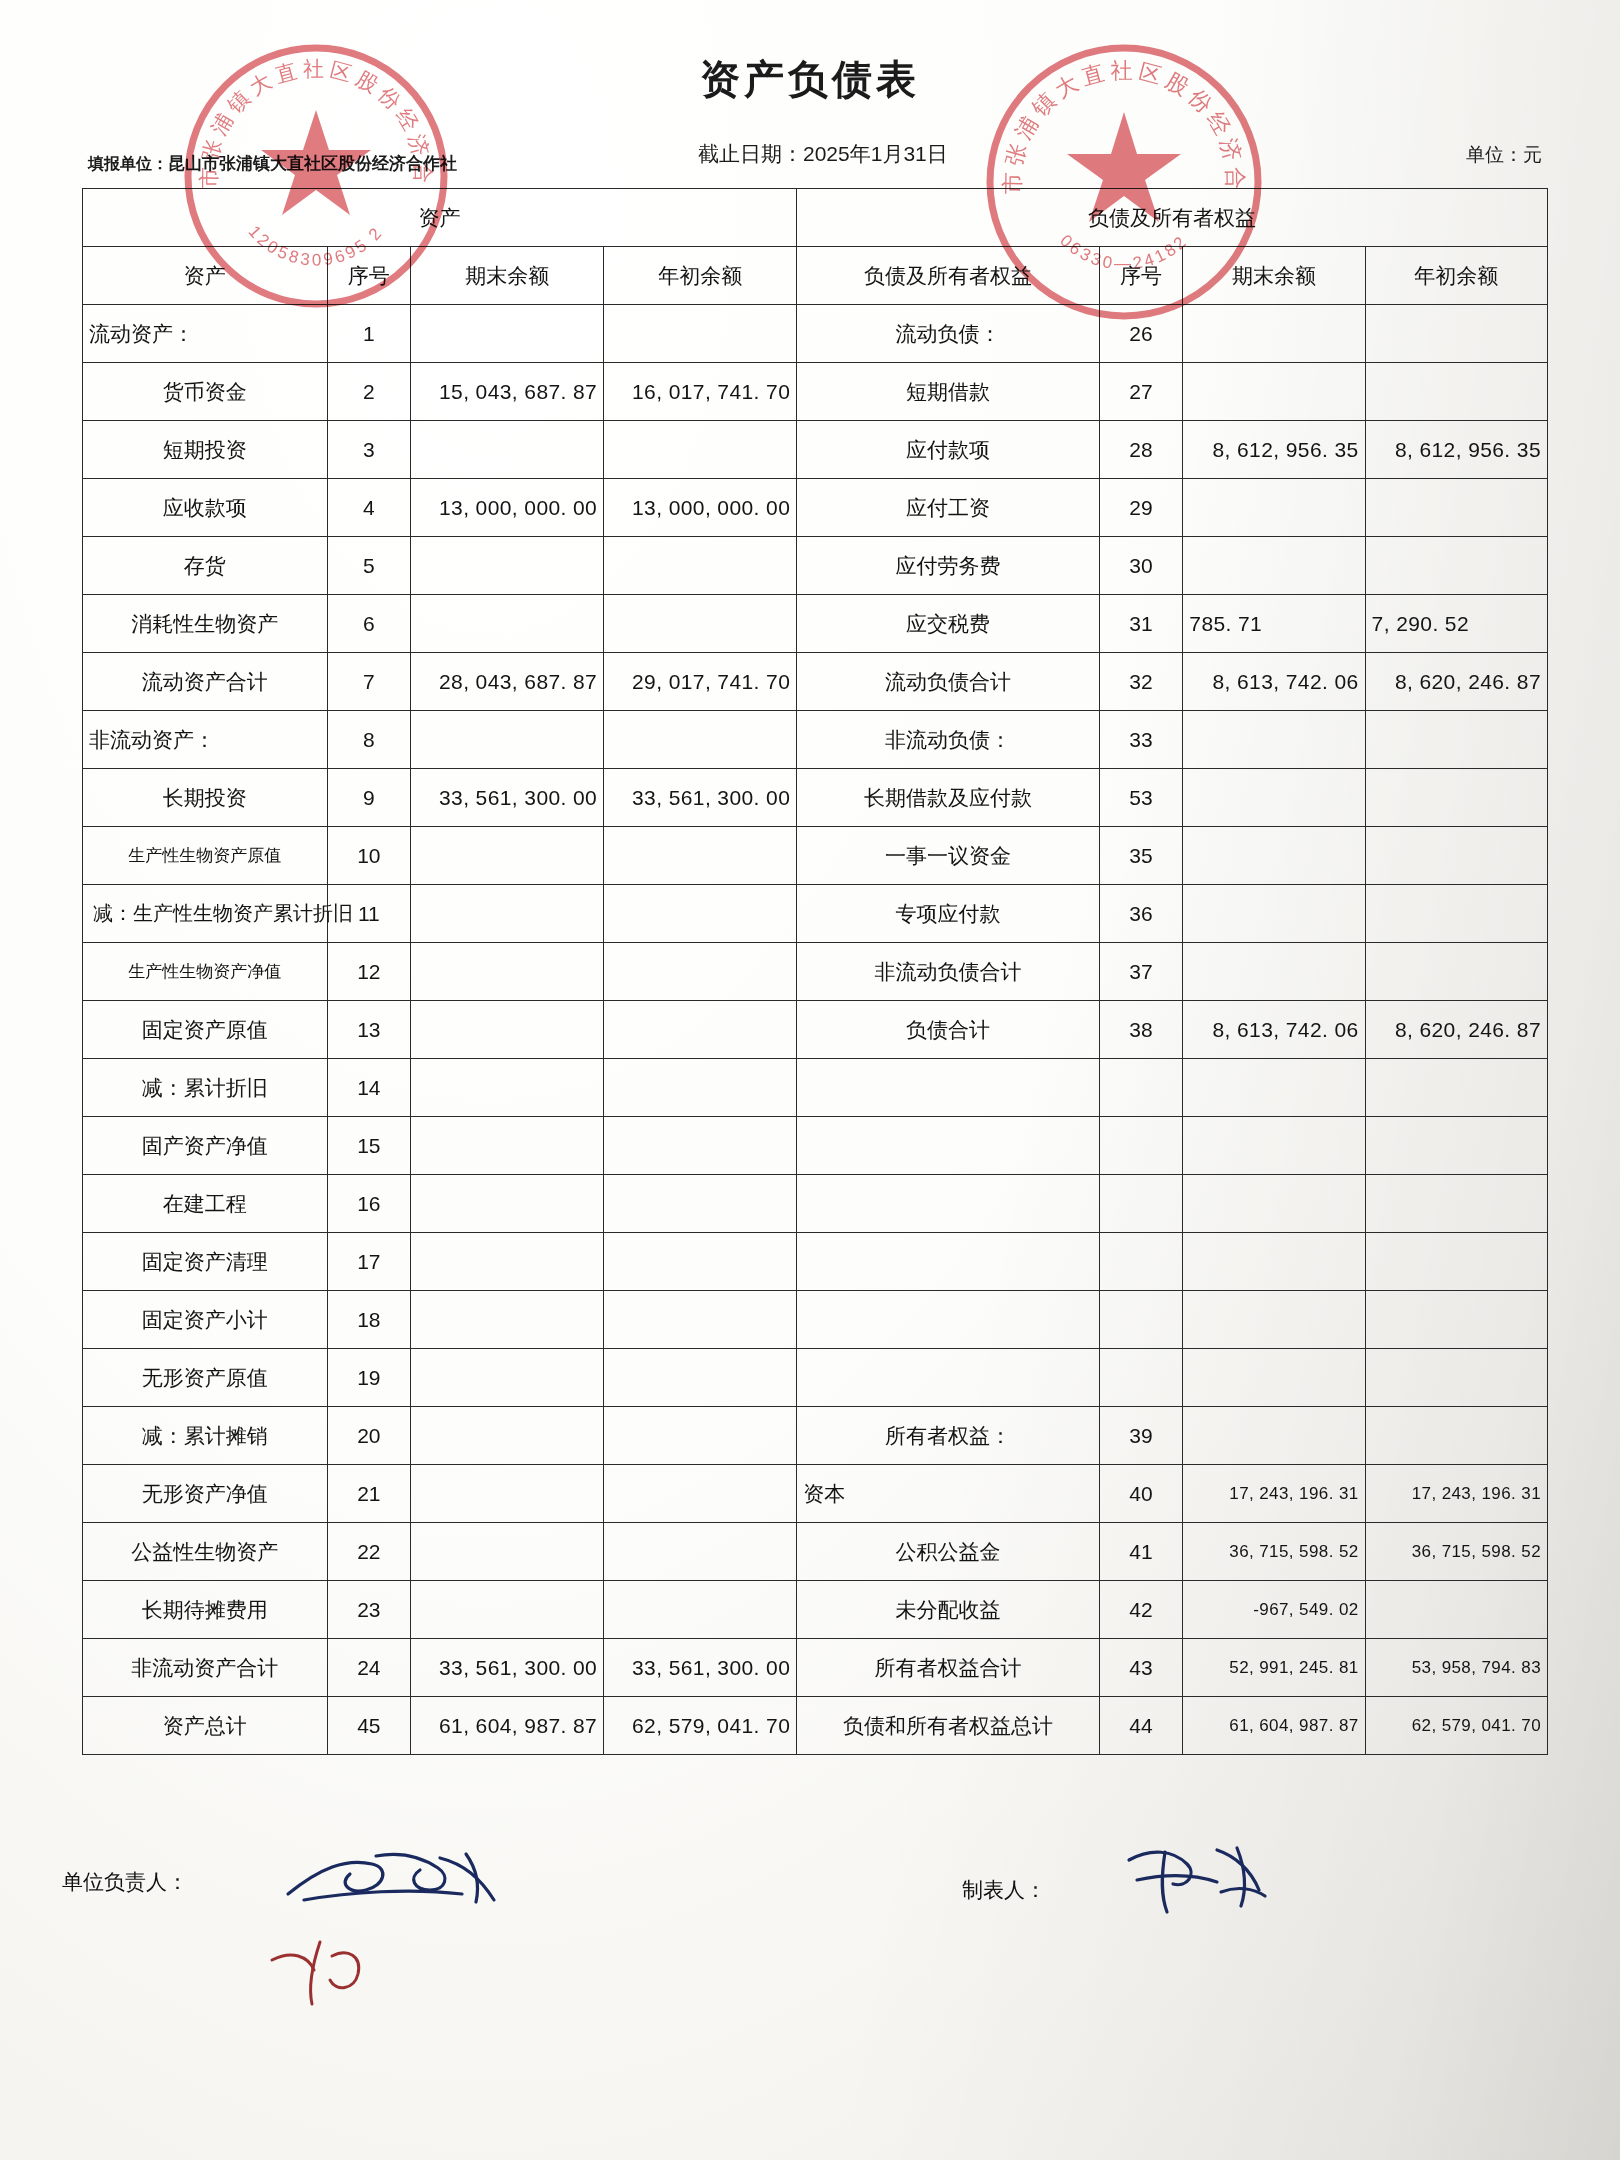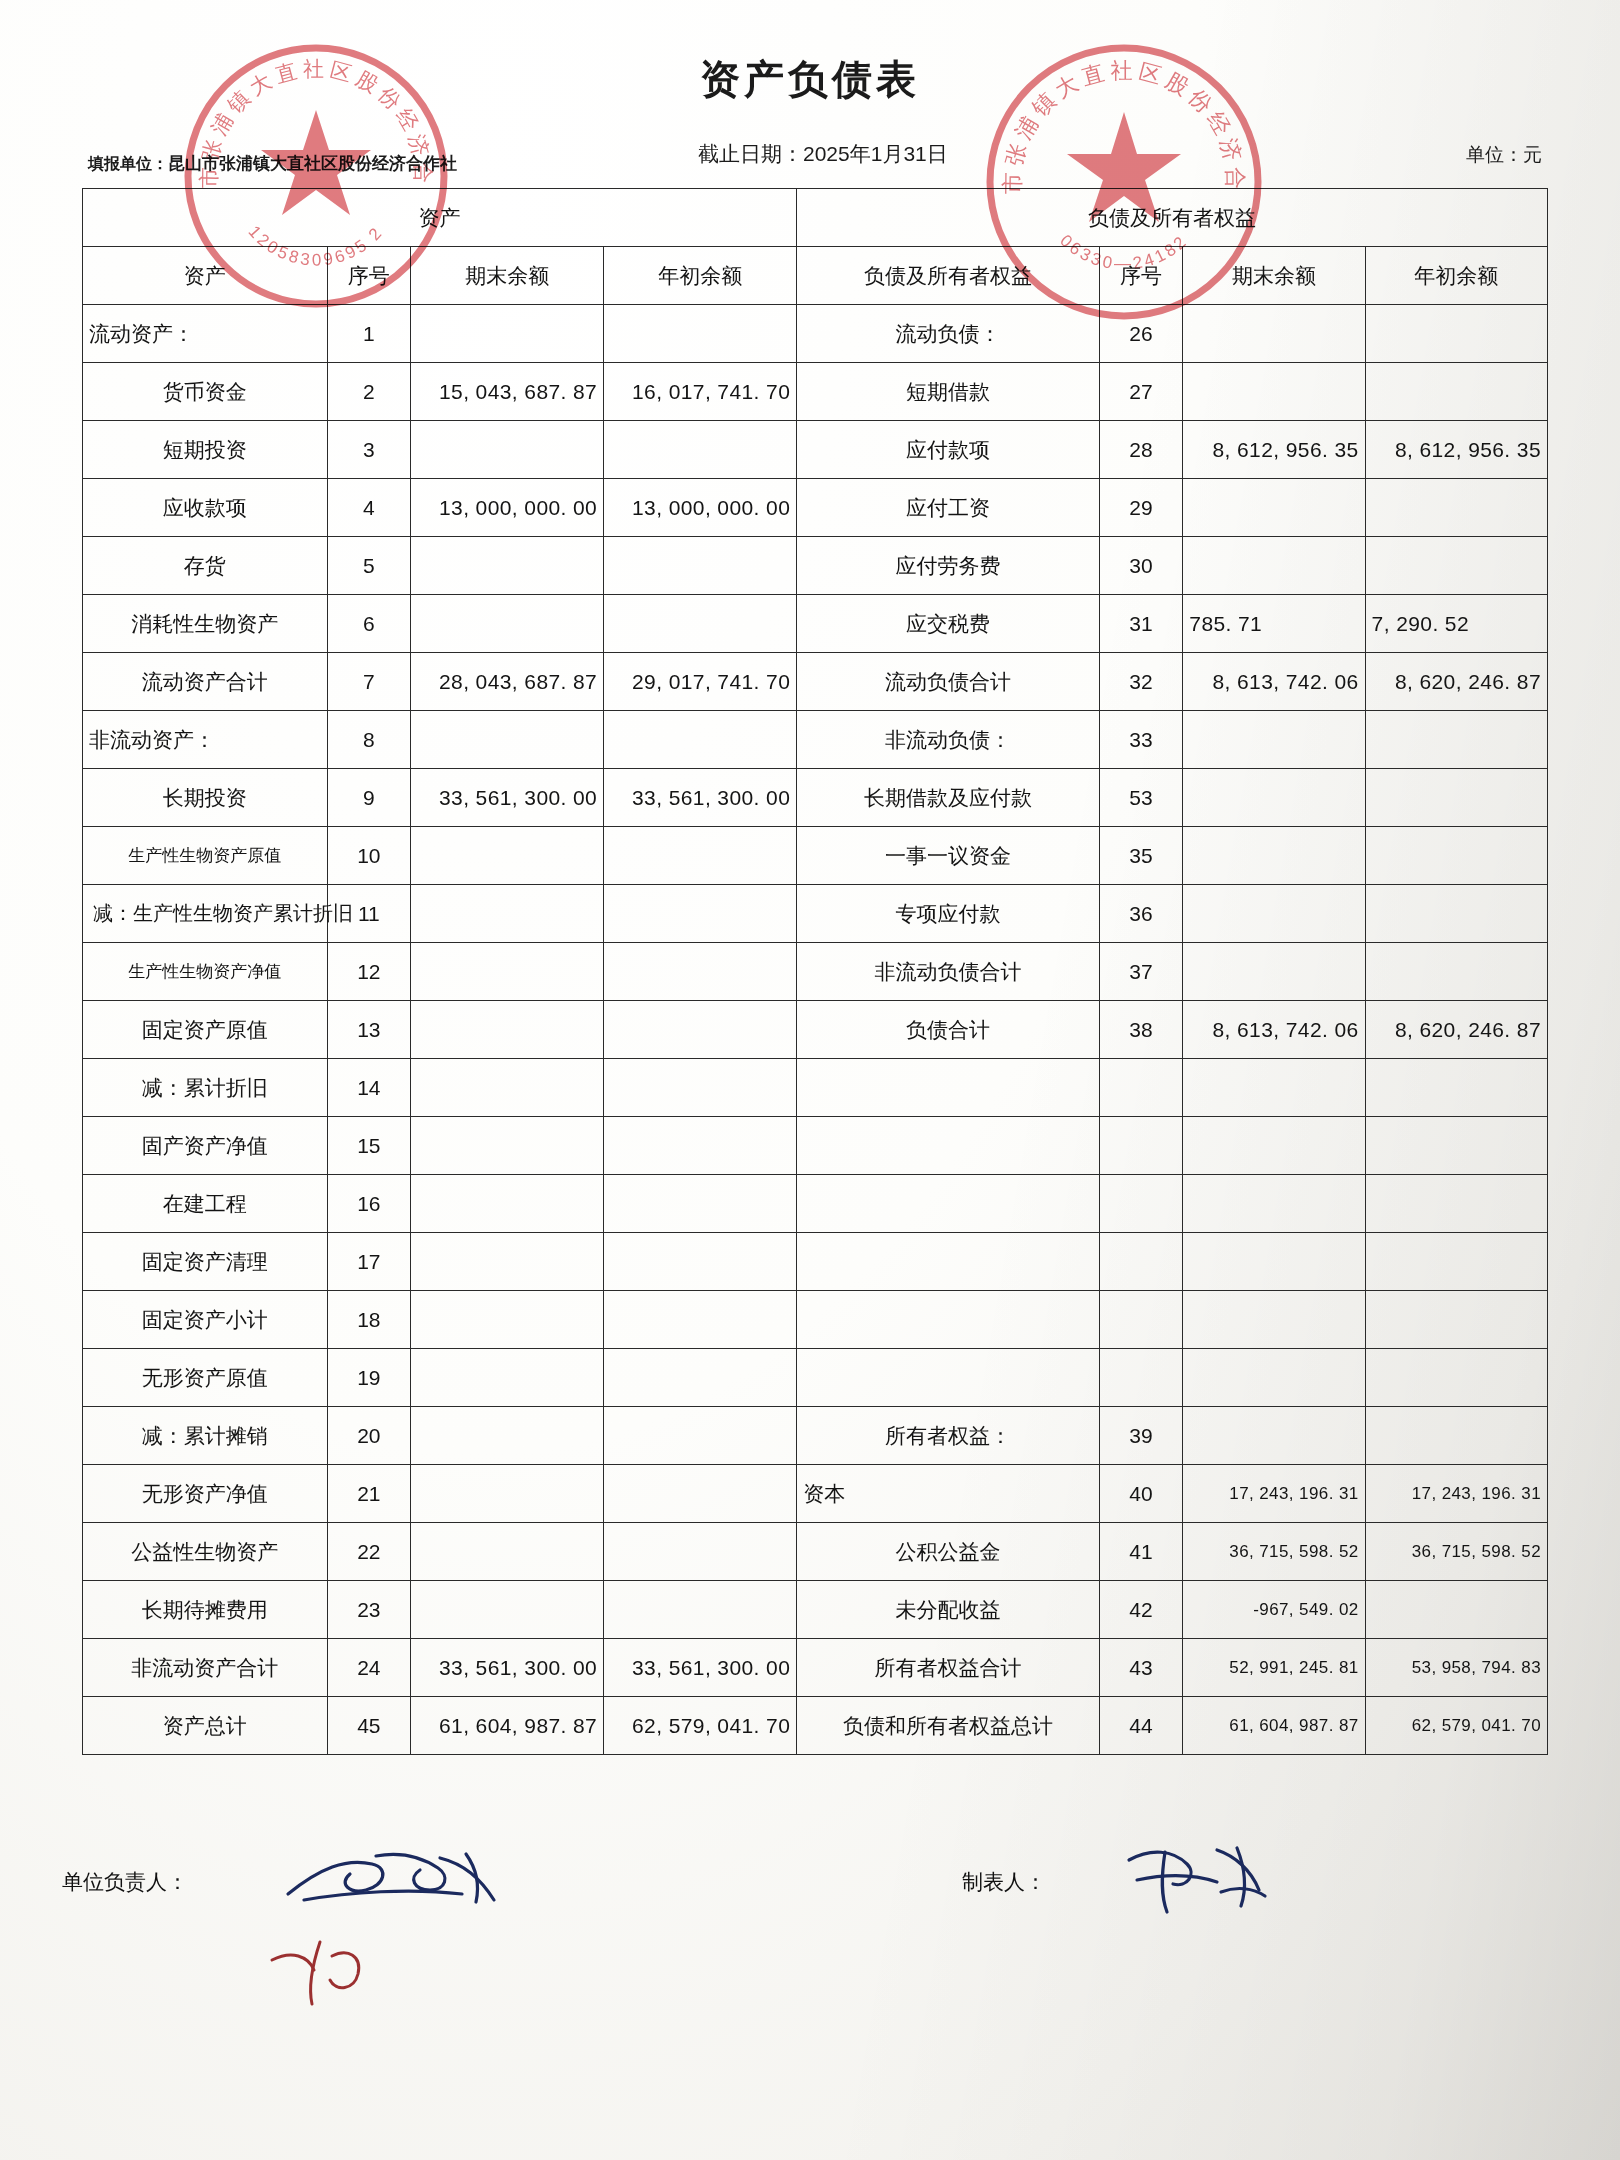--- a/index.html
+++ b/index.html
@@ -135,21 +135,21 @@
   .footer {
     position: absolute;
     top: 1845px;
     left: 62px;
     right: 60px;
     height: 120px;
     font-size: 21px;
     margin-top: 23px;
   }
   .footer .sig-label-1 { position: absolute; left: 0; top: 0; white-space: nowrap; }
-  .footer .sig-label-2 { position: absolute; left: 900px; top: 0; white-space: nowrap; }
+  .footer .sig-label-2 { position: absolute; left: 900px; top: 8px; white-space: nowrap; }
 
   
   .scribble { position: absolute; pointer-events: none; }
   .sig1 { left: 218px; top: -30px; }
   .sig2 { left: 200px; top: 58px; }
   .sig3 { left: 1055px; top: -34px; }
 
   
   .seal {
     position: absolute;

